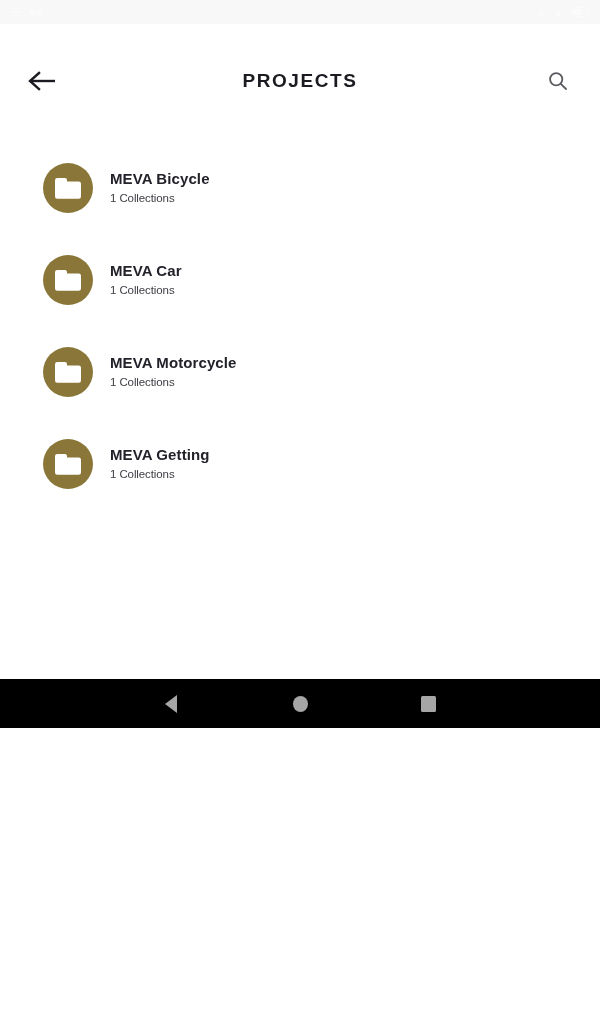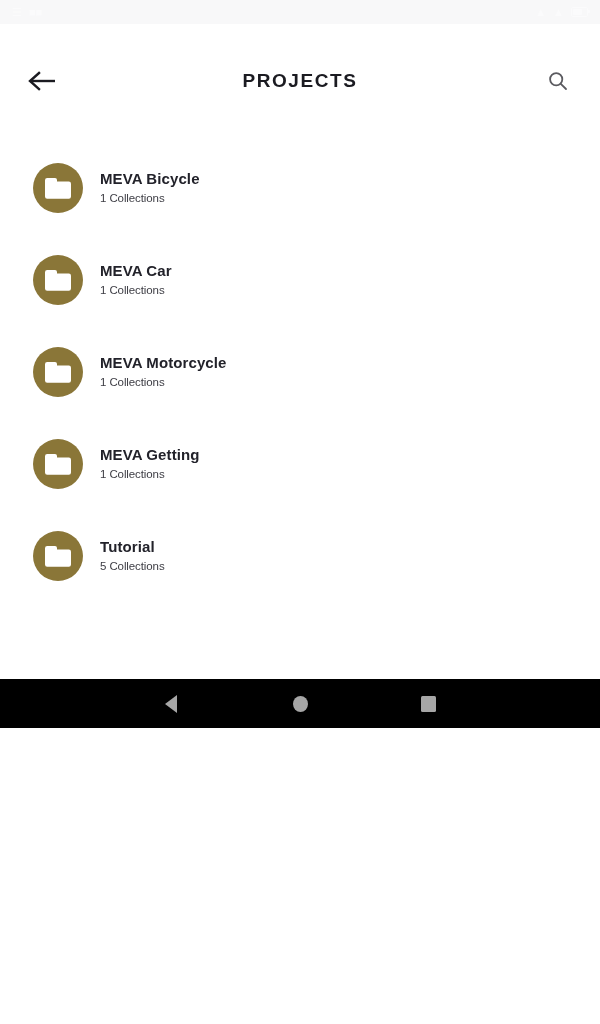--- a/index.html
+++ b/index.html
@@ -115,21 +115,21 @@
   .project-list {
     flex: 1 1 auto;
     padding-top: 38px;
     box-sizing: border-box;
   }
   .project-row {
     height: 72px;
     margin-bottom: 20px;
     display: flex;
     align-items: center;
-    padding-left: 33px;
+    padding-left: 43px;
     box-sizing: border-box;
   }
   .project-row.selected {
     background: #87723a;
     margin-left: 25px;
     margin-right: 25px;
     padding-left: 8px;
   }
   .folder-badge {
     width: 50px;
@@ -290,31 +290,20 @@
         <svg width="28" height="23" viewBox="0 0 28 23">
           <path d="M1 3.2 a2.2 2.2 0 0 1 2.2-2.2 H11 a2 2 0 0 1 2 2 v1.6 H24.8 a2.2 2.2 0 0 1 2.2 2.2 V19.6 a2.2 2.2 0 0 1 -2.2 2.2 H3.2 A2.2 2.2 0 0 1 1 19.6 Z" fill="#ffffff"></path>
         </svg>
       </div>
       <div class="row-text">
         <div class="row-title">MEVA Getting</div>
         <div class="row-subtitle">1 Collections</div>
       </div>
     </div>
 
-    <div class="project-row">
-      <div class="folder-badge">
-        <svg width="28" height="23" viewBox="0 0 28 23">
-          <path d="M1 3.2 a2.2 2.2 0 0 1 2.2-2.2 H11 a2 2 0 0 1 2 2 v1.6 H24.8 a2.2 2.2 0 0 1 2.2 2.2 V19.6 a2.2 2.2 0 0 1 -2.2 2.2 H3.2 A2.2 2.2 0 0 1 1 19.6 Z" fill="#ffffff"></path>
-        </svg>
-      </div>
-      <div class="row-text">
-        <div class="row-title">Tutorial</div>
-        <div class="row-subtitle">5 Collections</div>
-      </div>
-    </div>
 
   </div>
 
   <div class="nav-bar">
     <div class="nav-btn nav-back">
       <span class="tri-back"></span>
     </div>
     <div class="nav-btn nav-home">
       <span class="circle-home"></span>
     </div>

